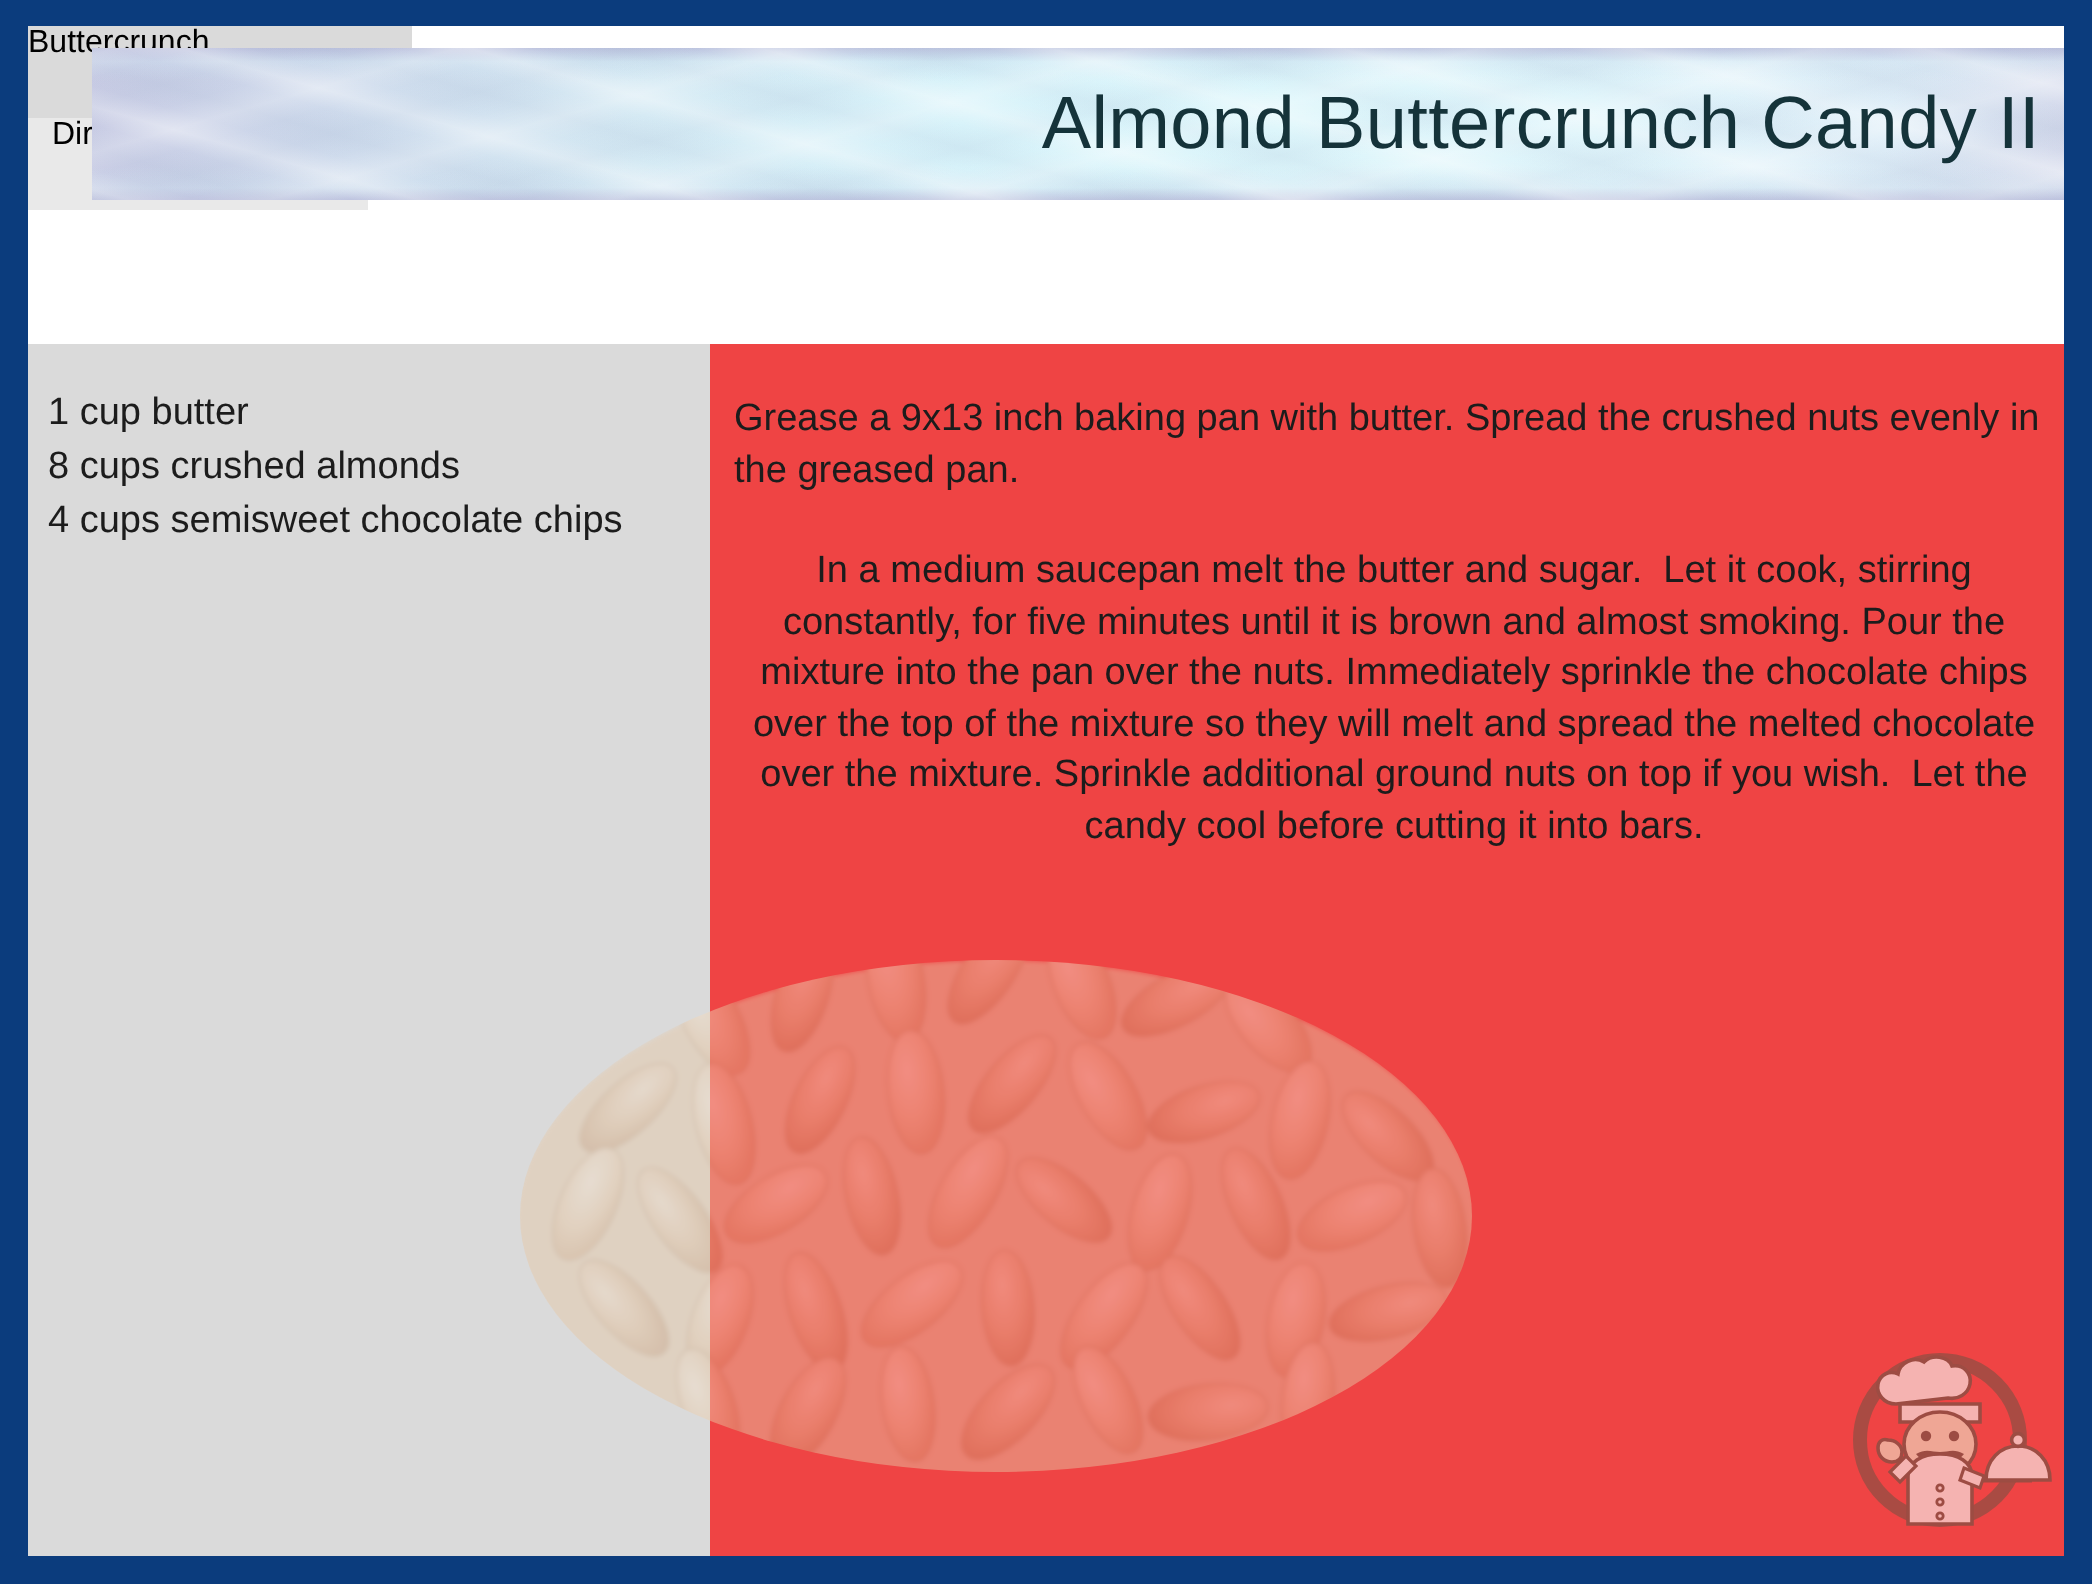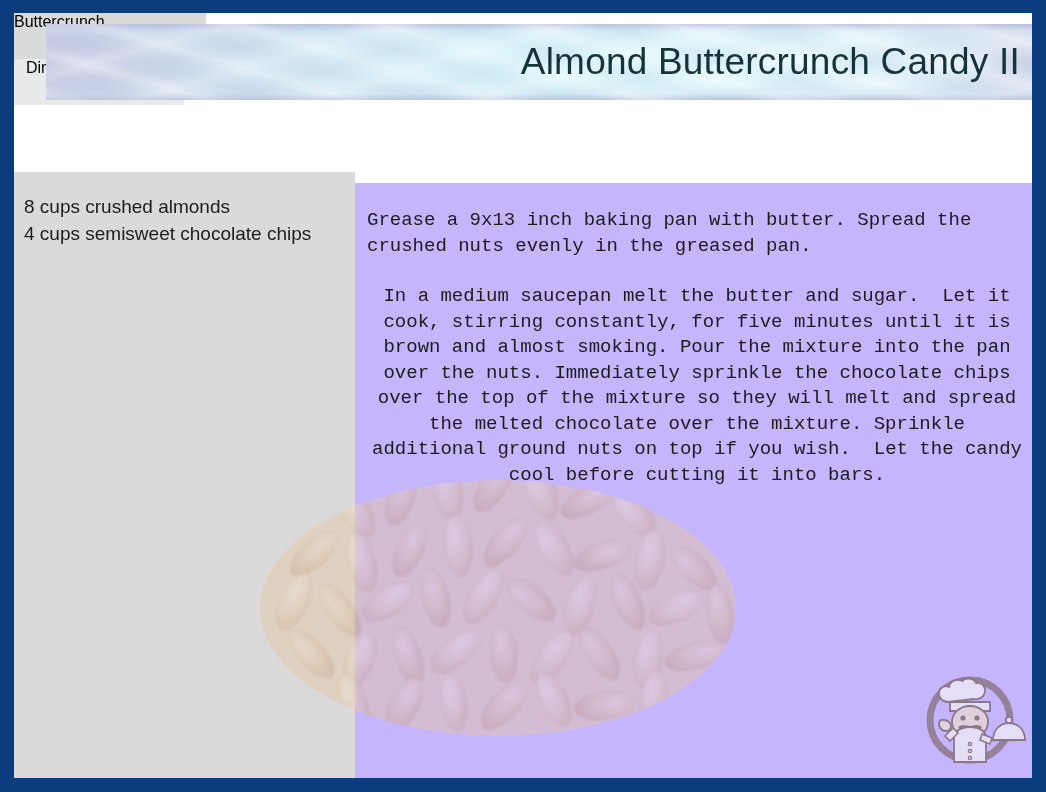--- a/index.html
+++ b/index.html
@@ -114,24 +114,23 @@
     bottom: 0;
   }
   #ingredients-panel {
     left: 0px;
     top: 159px;
     width: 341px;
     background: #dadada;
   }
   #directions-panel {
     left: 341px;
-    top: 170px;
+    top: 159px;
     right: 0px;
-    background: #c4b5fd;
-    font-family: Liberation Mono, monospace;
+    background: #ef4444;
   }
 
   
   #ingredients-list {
     position: absolute;
     left: 10px;
     top: 21px;
     right: 4px;
     list-style: none;
   }
@@ -192,20 +191,21 @@
       <div class="weave-b"></div>
       <div id="banner-title">Almond Buttercrunch Candy II</div>
     </div>
 
     <div id="ingredients-tab">
       <span>Buttercrunch</span>
     </div>
 
     <div id="ingredients-panel" class="panel">
       <ul id="ingredients-list">
+        <li>1 cup butter</li>
         <li>8 cups crushed almonds</li>
         <li>4 cups semisweet chocolate chips</li>
       </ul>
     </div>
 
     <div id="directions-tab">
       <span>Directions</span>
     </div>
 
     <div id="directions-panel" class="panel">

